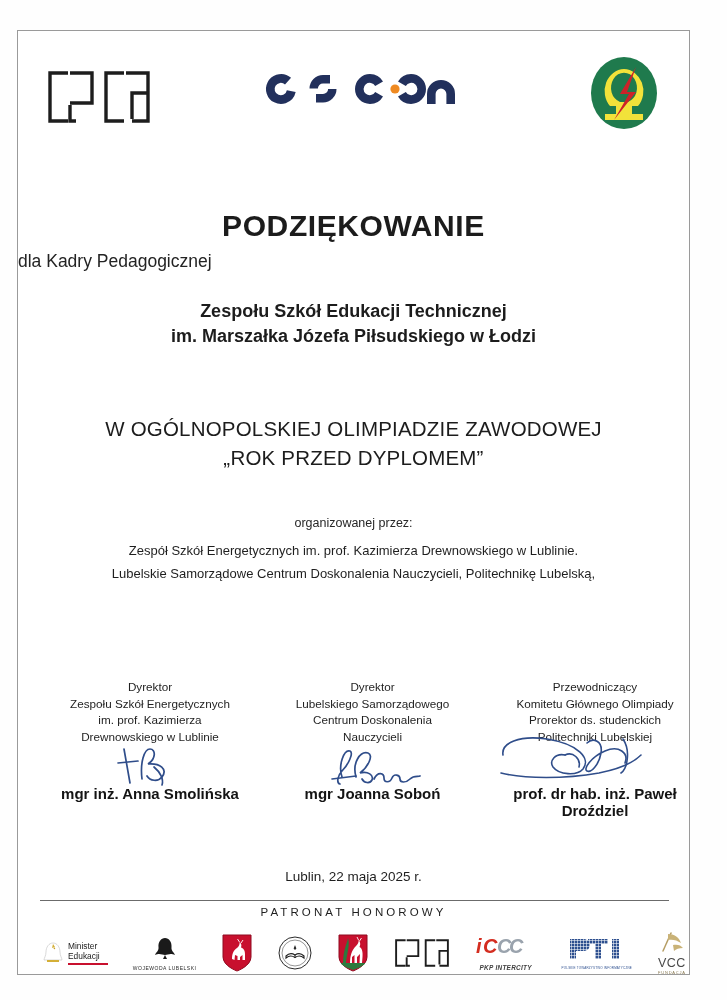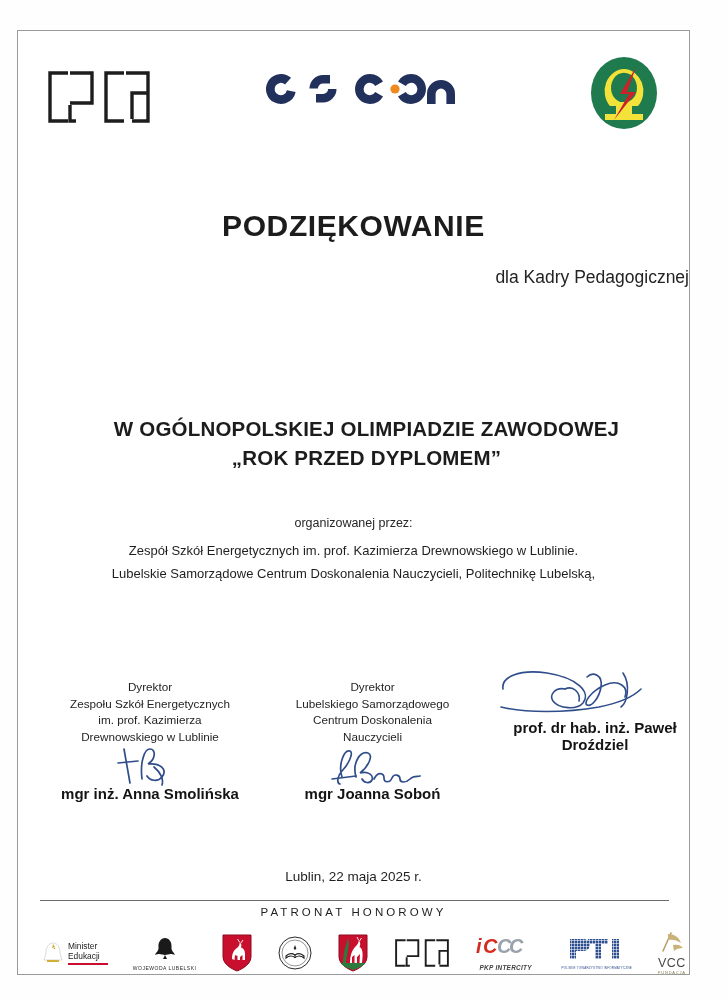--- a/index.html
+++ b/index.html
@@ -65,23 +65,23 @@
     left: 0;
     width: 100%;
     text-align: center;
     font-size: 30px;
     font-weight: bold;
     letter-spacing: 0.6px;
     color: #1c1c1c;
   }
   .subtitle-1 {
     position: absolute;
-    top: 236px;
-    left: 0; width: 100%;
-    text-align: right;
+    top: 220px;
+    left: 0; width: 100%;
+    text-align: left;
     font-size: 17.5px;
     font-weight: normal;
     color: #232323;
   }
   .school-name {
     position: absolute;
     top: 268px;
     left: 0; width: 100%;
     text-align: center;
     font-size: 18px;
@@ -93,24 +93,24 @@
     position: absolute;
     top: 329px;
     left: 0; width: 100%;
     text-align: center;
     font-size: 17.5px;
     color: #232323;
   }
   .olympiad {
     position: absolute;
     top: 383px;
-    left: 13px; width: 100%;
+    left: 0; width: 100%;
     text-align: center;
     font-size: 20.5px;
-    font-weight: bold;
+    font-weight: normal;
     line-height: 29px;
     letter-spacing: 0.2px;
     color: #1c1c1c;
   }
   .organizer-label {
     position: absolute;
     top: 485px;
     left: 0; width: 100%;
     text-align: center;
     font-size: 12.5px;
@@ -298,20 +298,24 @@
         <svg width="74" height="78" viewBox="0 0 74 78">
           <ellipse cx="37" cy="39" rx="33" ry="36" fill="#1f7a4d"></ellipse>
           <path d="M37 15 a20 22 0 0 0 -14 37 h6 v8 h-11 v6 h19 v-18 h-4 a13 15 0 1 1 8 0 h-4 v18 h19 v-6 h-11 v-8 h6 A20 22 0 0 0 37 15 Z" fill="#f2e23a"></path>
           <path d="M49 13 L33 40 h9 L27 66 L49 38 h-9 Z" fill="#cc2229"></path>
         </svg>
       </div>
     </div>
 
     <div class="title">PODZIĘKOWANIE</div>
     <div class="subtitle-1">dla Kadry Pedagogicznej</div>
+    <div class="school-name">
+      <div>Zespołu Szkół Edukacji Technicznej</div>
+      <div>im. Marszałka Józefa Piłsudskiego w Łodzi</div>
+    </div>
     <div class="olympiad">
       <div>W OGÓLNOPOLSKIEJ OLIMPIADZIE ZAWODOWEJ</div>
       <div>„ROK PRZED DYPLOMEM”</div>
     </div>
     <div class="organizer-label">organizowanej przez:</div>
     <div class="organizer-lines">
       <div>Zespół  Szkół Energetycznych im. prof. Kazimierza Drewnowskiego w Lublinie.</div>
       <div>Lubelskie Samorządowe Centrum Doskonalenia Nauczycieli, Politechnikę Lubelską,</div>
     </div>
 
@@ -347,20 +351,24 @@
               <path d="M34 36 L58 33"></path>
               <path d="M58 34 C54 20 62 8 70 10 C76 12 70 24 62 30 C70 28 76 32 74 37 C72 41 66 40 64 36"></path>
               <path d="M76 36 C80 28 86 30 86 35 C86 40 92 40 94 35 C96 30 102 32 102 36 C102 40 108 40 112 36 C116 32 120 34 122 33"></path>
             </g>
           </svg>
         </div>
         <div class="sign-name">mgr Joanna Soboń</div>
       </div>
 
       <div class="sign-block">
+        <div class="sign-role">Przewodniczący
+Komitetu Głównego Olimpiady
+Prorektor ds. studenckich
+Politechniki Lubelskiej</div>
         <div class="sign-graphic">
           <svg width="200" height="52" viewBox="0 0 200 52" style="top:-14px">
             <g fill="none" stroke="#2f4d8a" stroke-width="1.6" stroke-linecap="round">
               <path d="M8 26 C6 14 24 6 52 10 C84 15 96 30 88 40 C82 47 64 46 58 38 C54 32 60 24 70 26"></path>
               <path d="M70 26 C78 22 86 30 84 38"></path>
               <path d="M92 14 C98 8 108 12 106 24 C104 36 96 44 92 42 C88 40 96 28 110 22 C124 16 134 24 130 34"></path>
               <path d="M128 10 C136 22 132 40 126 44"></path>
               <path d="M6 44 C30 50 70 50 104 44 C124 40 138 34 146 26"></path>
             </g>
           </svg>

